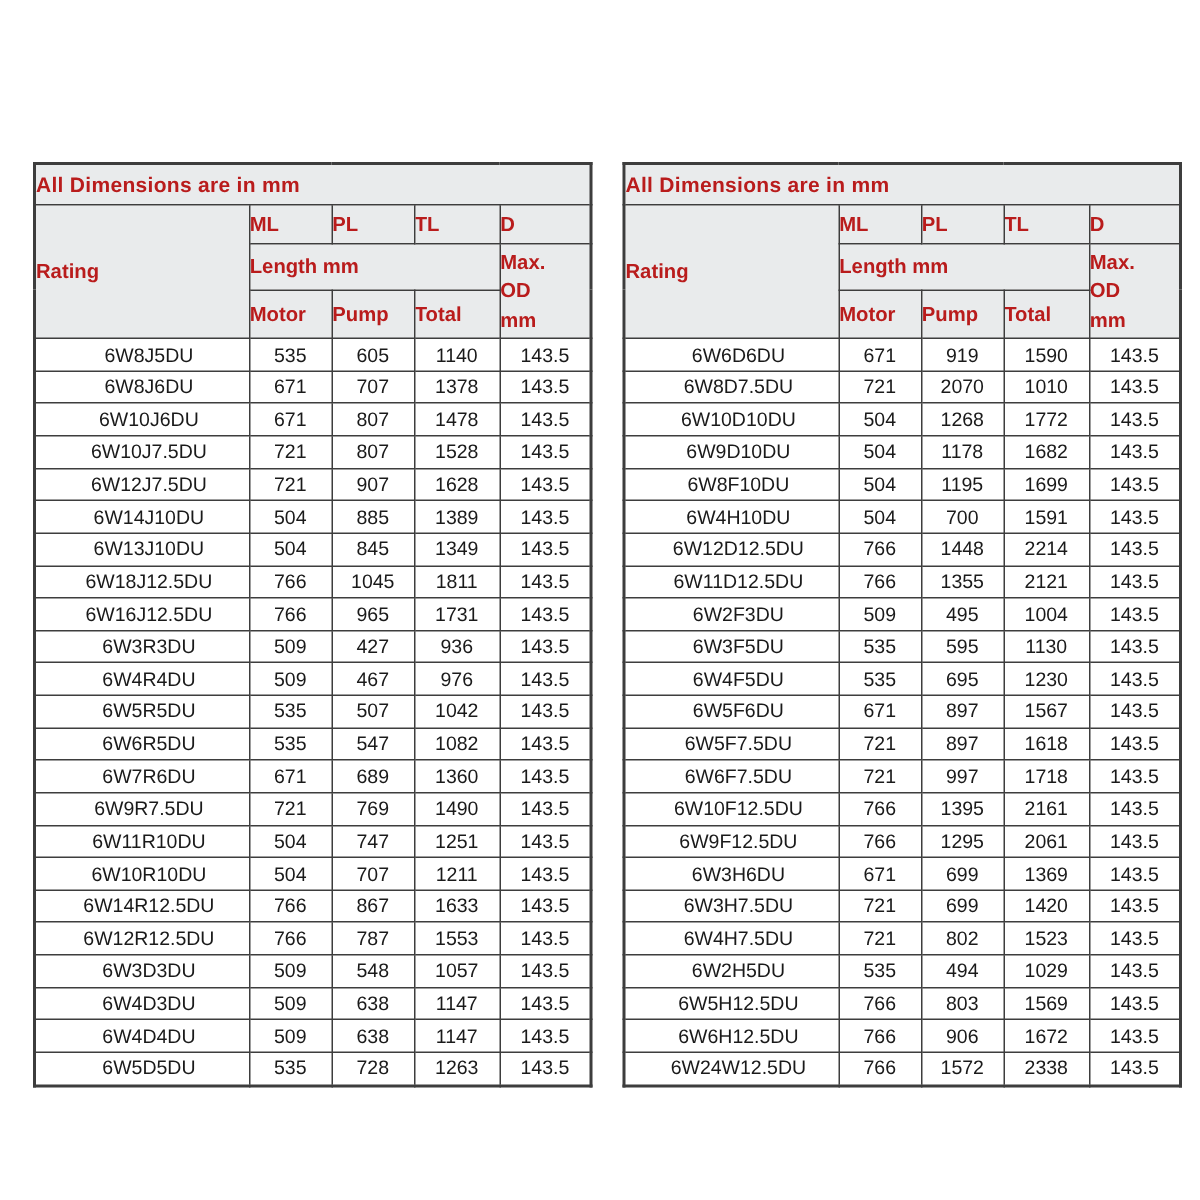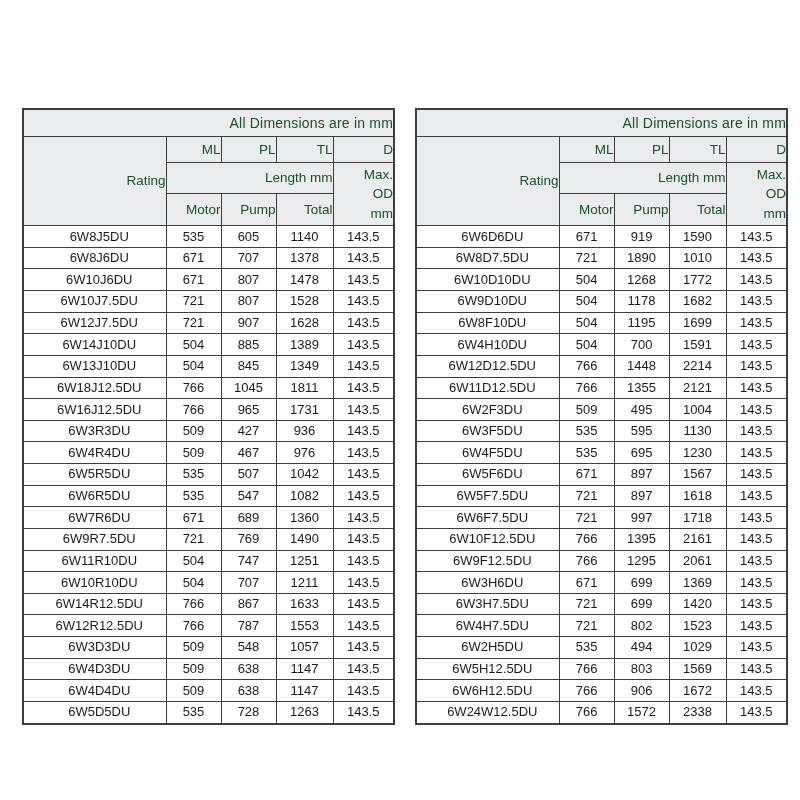--- a/index.html
+++ b/index.html
@@ -21,24 +21,24 @@
     width: 371px;
     border: 2px solid #3d3d3d;
     background: #ffffff;
   }
   table.dim-table th, table.dim-table td {
     border: 1px solid #3d3d3d;
     overflow: hidden;
   }
   table.dim-table th {
     background: #e9ebec;
-    color: #14532d;
-    font-weight: normal;
+    color: #b91c1c;
+    font-weight: bold;
     font-size: 13.5px;
-    text-align: right;
+    text-align: left;
     vertical-align: middle;
   }
   tr.title-row th {
     height: 27px;
     font-size: 14px;
     letter-spacing: 0.2px;
   }
   tr.col-row th { height: 26px; }
   tr.group-row th { height: 24px; }
   tr.sub-row th { height: 25px; }
@@ -300,21 +300,21 @@
         <tr>
           <td class="rating-cell">6W6D6DU</td>
           <td>671</td>
           <td>919</td>
           <td>1590</td>
           <td>143.5</td>
         </tr>
         <tr>
           <td class="rating-cell">6W8D7.5DU</td>
           <td>721</td>
-          <td>1890</td>
+          <td>2070</td>
           <td>1010</td>
           <td>143.5</td>
         </tr>
         <tr>
           <td class="rating-cell">6W10D10DU</td>
           <td>504</td>
           <td>1268</td>
           <td>1772</td>
           <td>143.5</td>
         </tr>

